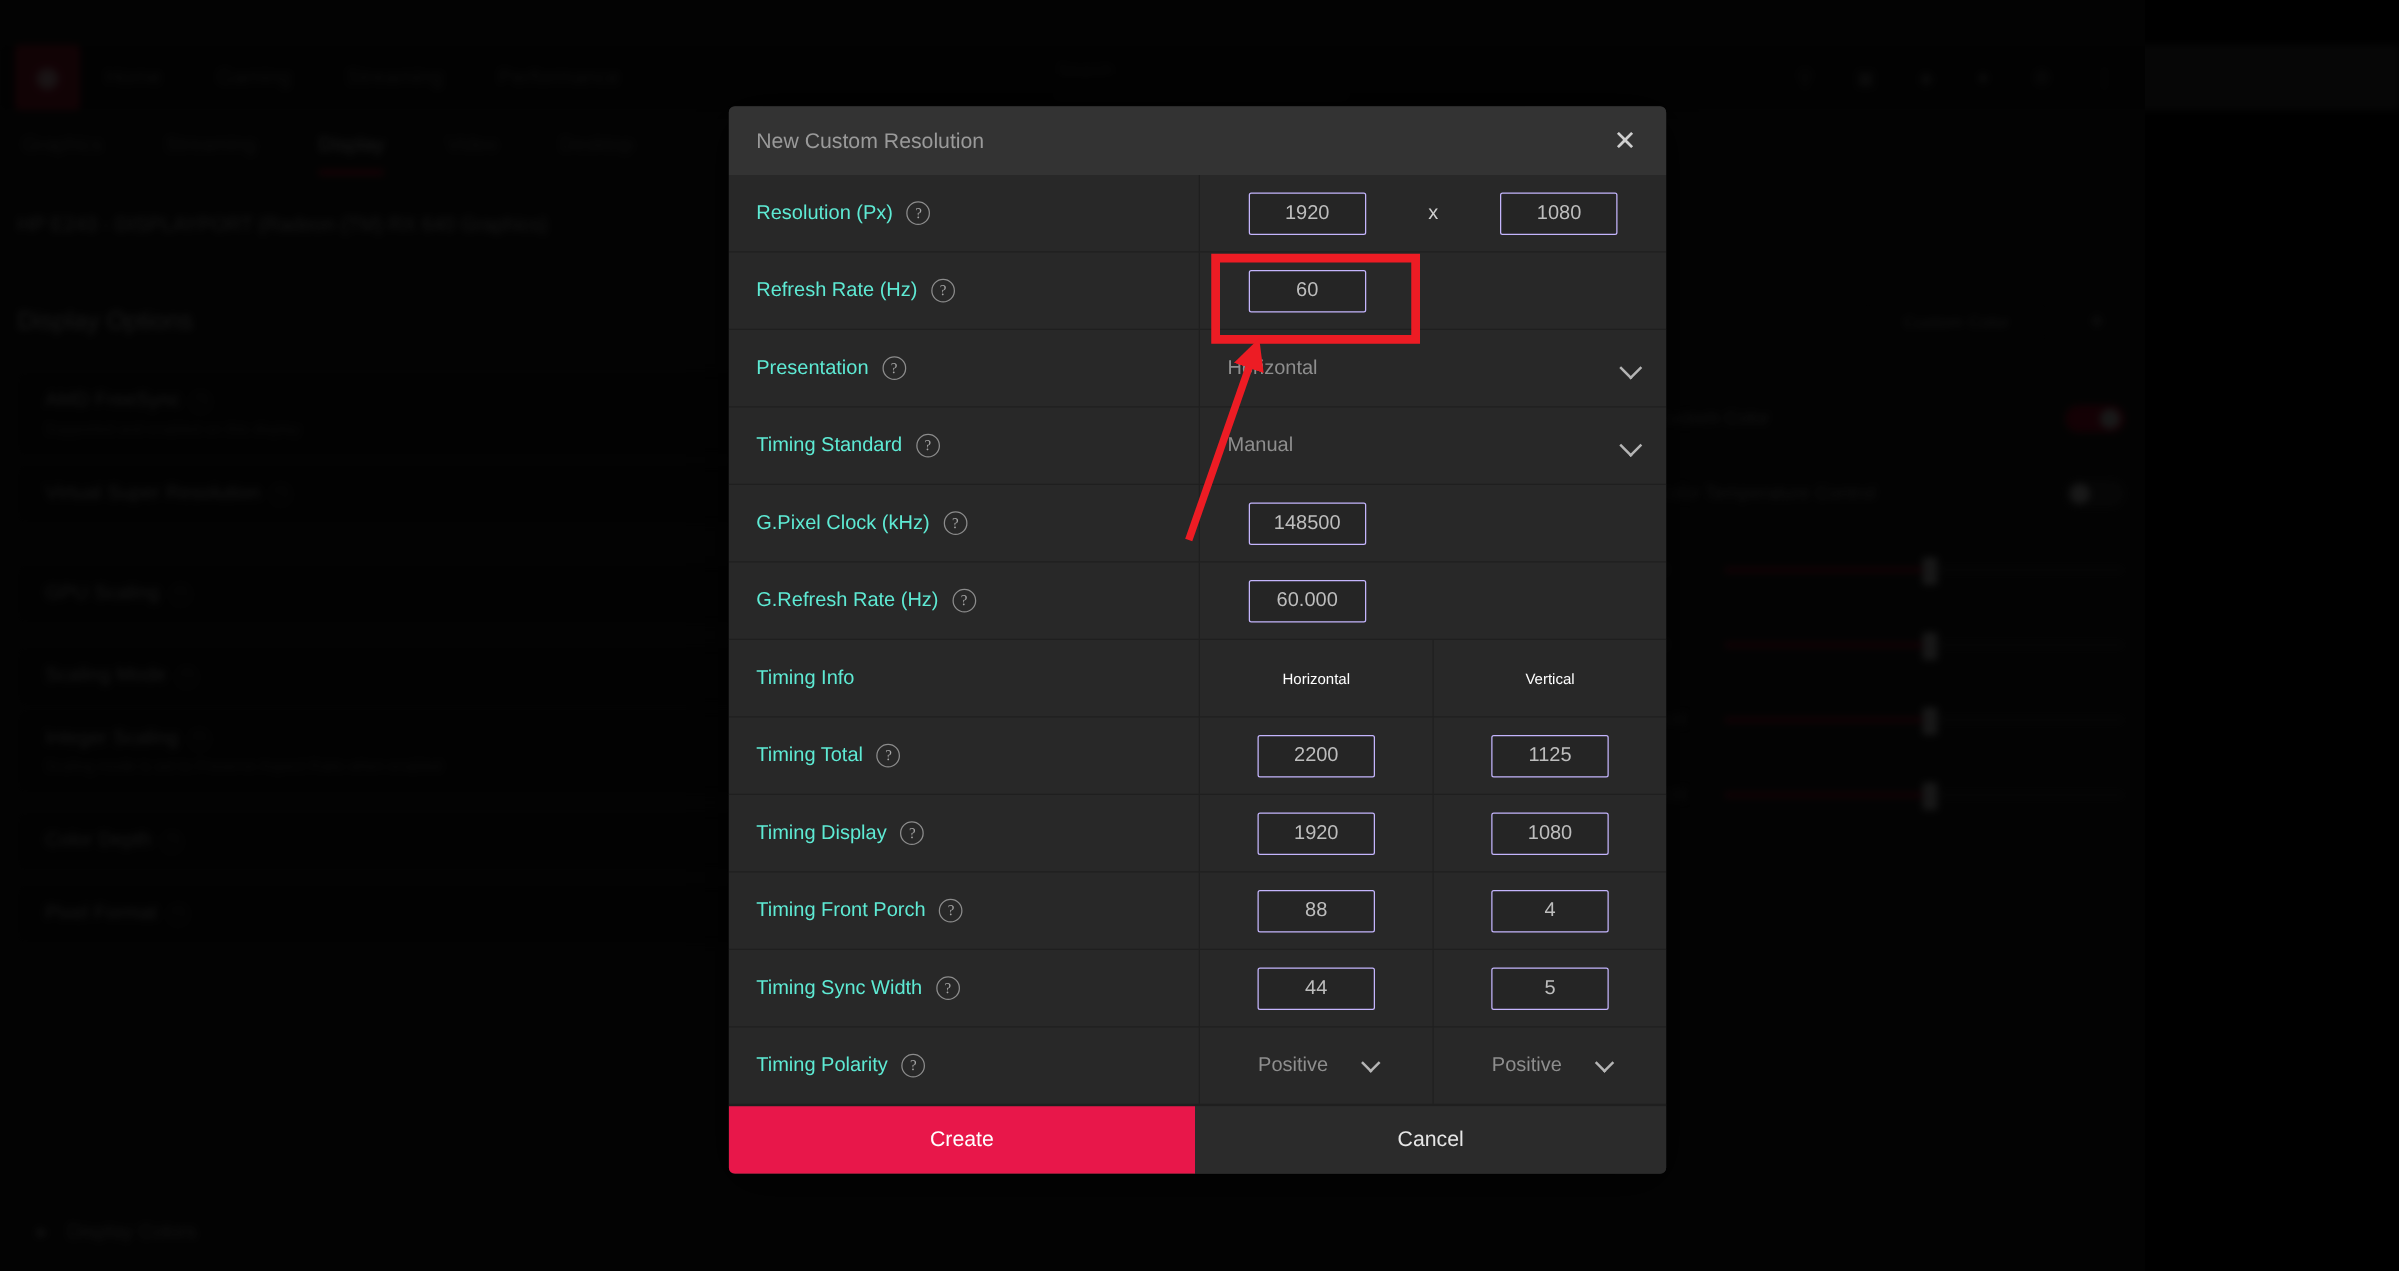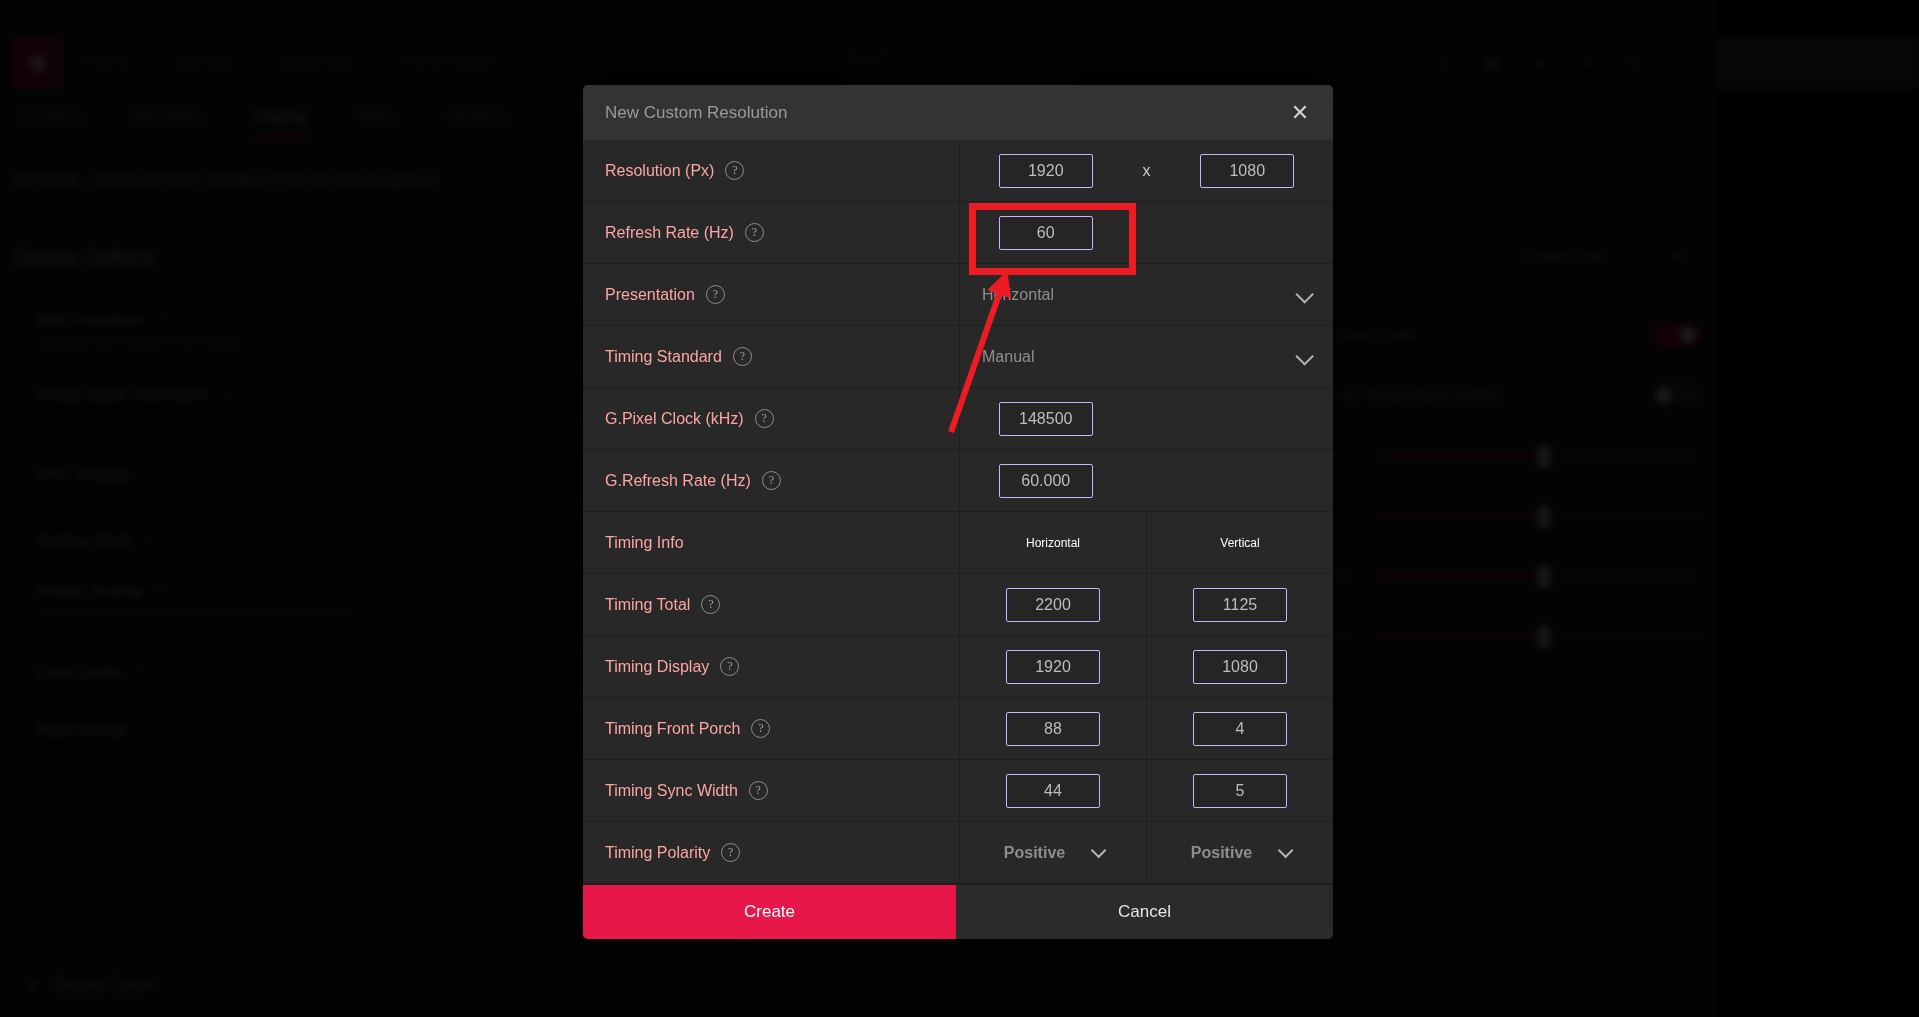--- a/index.html
+++ b/index.html
@@ -106,21 +106,21 @@
   }
   .row {
     display:flex; align-items:stretch; min-height:62px;
     border-bottom:1px solid #1f1f1f;
   }
   .row:last-of-type { border-bottom:none; }
   .cell-label {
     width:377px; display:flex; align-items:center; padding-left:22px;
     border-right:1px solid #1f1f1f; flex:none;
   }
-  .lbl-text { color:#fca5a5; font-size:16px; }
+  .lbl-text { color:#5eead4; font-size:16px; }
   .qmark {
     display:inline-flex; width:19px; height:19px; border:1.5px solid #8c8c8c;
     border-radius:50%; align-items:center; justify-content:center;
     font-size:12px; color:#a5a5a5; margin-left:11px; flex:none;
     font-family:"Liberation Serif", serif;
   }
   .cell-vals { flex:1; display:flex; align-items:center; }
   .half {
     flex:1; display:flex; align-items:center; justify-content:center;
     align-self:stretch;
@@ -134,21 +134,21 @@
   .xsep { color:#cfcfcf; font-size:16px; width:30px; text-align:center; flex:none; }
   .full-val { flex:1; display:flex; align-items:center; padding-left:22px; position:relative; }
   .sel-text { color:#8e8e8e; font-size:16px; }
   .chev-right {
     position:absolute; right:24px; top:50%; margin-top:-5px;
     width:13px; height:13px; border-right:2px solid #b5b5b5;
     border-bottom:2px solid #b5b5b5; transform:rotate(45deg) translateY(-3px);
   }
   .col-head { color:#ffffff; font-size:12px; }
   .dd-inline {
-    display:flex; align-items:center; gap:26px; cursor:pointer;font-weight:bold;
+    display:flex; align-items:center; gap:26px; cursor:pointer;
   }
   .dd-inline .t { color:#8e8e8e; font-size:16px; }
   .chev-sm {
     width:11px; height:11px; border-right:2px solid #b5b5b5;
     border-bottom:2px solid #b5b5b5; transform:rotate(45deg) translateY(-3px);
   }
   #dlg-footer { display:flex; height:55px; border-top:1px solid #1f1f1f; }
   #btn-cancel {
     width:377px; background:#2b2b2b; color:#e6e6e6; font-size:17px;
     display:flex; align-items:center; justify-content:center; cursor:pointer;

